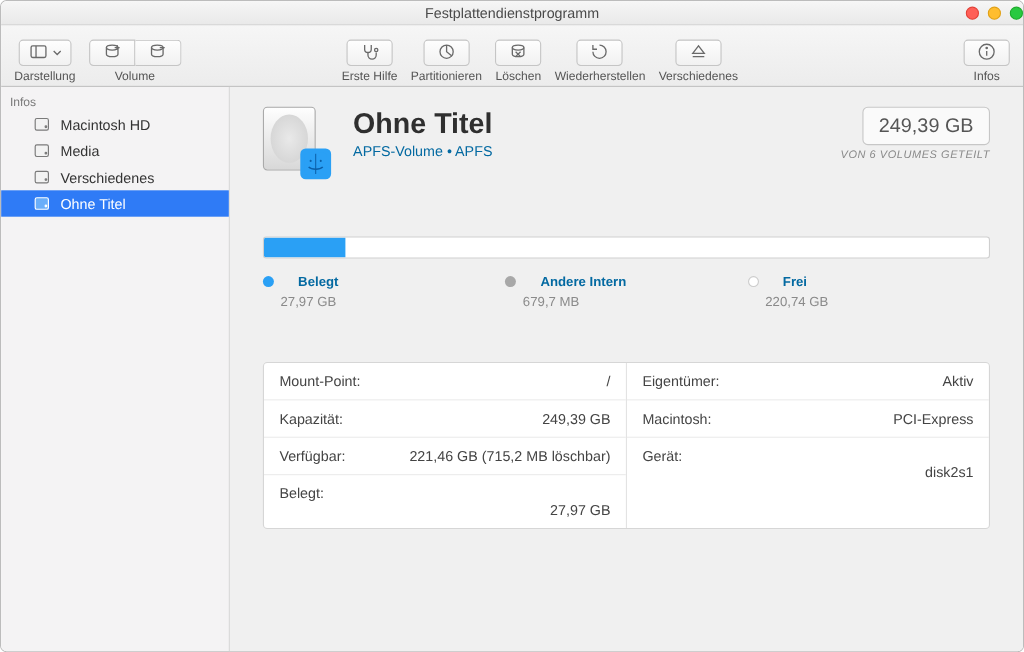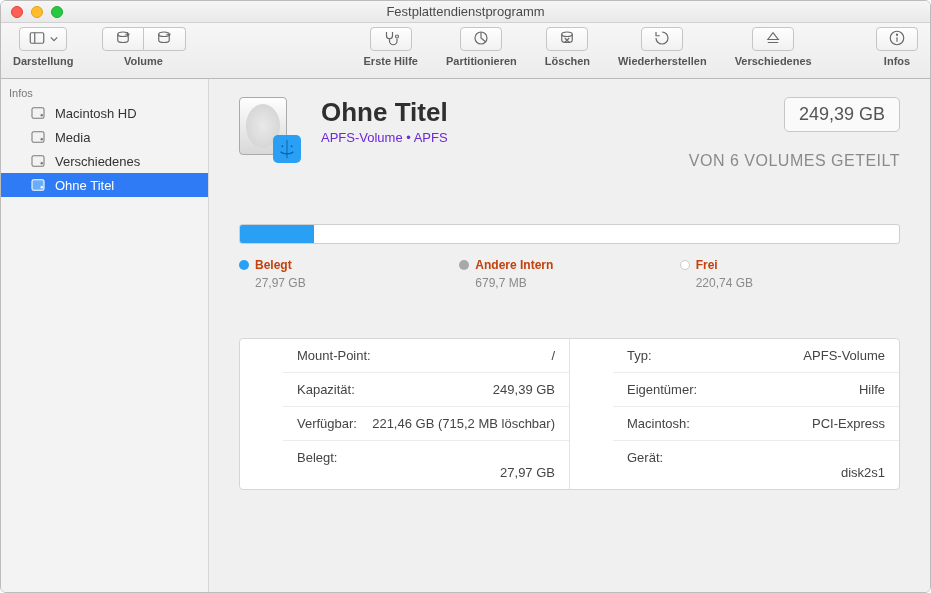--- a/index.html
+++ b/index.html
@@ -23,39 +23,39 @@
     background: #fff;
   }
   
   .titlebar {
     height: 22px;
     background: linear-gradient(#f6f6f6,#e9e9e9);
     border-bottom: 1px solid #d0d0d0;
     display: flex;
     align-items: center;
     position: relative;
+    justify-content: flex-end;
   }
   .traffic-lights { display:flex; gap:8px; padding-left:10px; }
   .tl { width:12px;height:12px;border-radius:50%; }
   .tl.red{background:#ff5f57;border:1px solid #e24238;}
   .tl.yellow{background:#ffbd2e;border:1px solid #e1a116;}
   .tl.green{background:#28c940;border:1px solid #1dad2b;}
   .title {
     position:absolute; left:0; right:0; text-align:center;
     font-size:13px; color:#4a4a4a; pointer-events:none;
   }
   
   .toolbar {
     height: 56px;
     background: linear-gradient(#f6f6f6,#ececec);
     border-bottom: 1px solid #b9b9b9;
-    display:flex; align-items:flex-start;
+    display:flex; align-items:flex-end;
     padding: 4px 8px 2px 8px;
-    gap: 20px;
-    font-weight: bold;
+    gap: 4px;
   }
   .tb-group {
     display:flex; flex-direction:column; align-items:center;
     justify-content:center; margin: 0 4px;
   }
   .tb-btn {
     min-width: 42px; height: 24px;
     background: linear-gradient(#fefefe,#f1f1f1);
     border: 1px solid #c5c5c5;
     border-radius: 4px;
@@ -121,62 +121,63 @@
   .vol-icon .finder-badge{
     position:absolute; bottom:-2px; right:2px; width:28px;height:28px;
     background:#2aa0f5; border-radius:5px; display:flex;align-items:center;justify-content:center;
   }
   .vol-icon .finder-badge svg{width:22px;height:22px;}
   .vol-title-block { flex:1; }
   .vol-title {
     font-size:26px; font-weight:600; color:#2f2f2f;
   }
   .vol-sub {
-    font-size:13px; color:#6d28d9; margin-top:2px;
+    font-size:13px; color:#0369a1; margin-top:2px;
   }
   .cap-box {
     text-align:right;
   }
   .cap-badge {
     display:inline-block;
     border:1px solid #c7c7c7; border-radius:5px;
     background:#fafafa;
     padding: 6px 14px;
     font-size:18px; color:#555;
   }
   .cap-sub {
-    font-size:16px; color:#8a8a8a; letter-spacing:0.5px;
-    margin-top:20px;
+    font-size:10px; color:#8a8a8a; letter-spacing:0.5px;
+    margin-top:4px;
+    font-style:italic;
   }
   
   .usage {
     margin-top: 54px;
   }
   .usage-bar {
     height:20px; border:1px solid #cfcfcf; border-radius:3px;
     background:#fff; position:relative; overflow:hidden;
   }
   .usage-seg { position:absolute; top:0;bottom:0; }
   .usage-seg.used { left:0; background:#2aa0f5; }
   .usage-legend {
     display:flex; margin-top:14px;
   }
   .legend-item {
     flex:1; display:flex; flex-direction:column;
   }
-  .legend-label { font-size:12px; color:#c2410c; font-weight:600; display:flex; align-items:center; gap:6px; }
+  .legend-label { font-size:12px; color:#0369a1; font-weight:600; display:flex; align-items:center; gap:22px; }
   .legend-dot { width:10px;height:10px;border-radius:50%; flex-shrink:0;}
   .legend-val { font-size:12px; color:#8a8a8a; margin-top:4px; margin-left:16px; }
   
   .detail-table {
     display:flex; margin-top:48px;
     border:1px solid #d6d6d6; border-radius:4px;
     background:#fff;
   }
-  .detail-col { flex:1;padding-left:43px; }
+  .detail-col { flex:1; }
   .detail-col:first-child { border-right:1px solid #e3e3e3; }
   .detail-row {
     display:flex; justify-content:space-between;
     padding: 9px 14px;
     border-bottom:1px solid #ececec;
     font-size:13px;
   }
   .detail-row:last-child{border-bottom:none;flex-direction:column;}
   .detail-key { color:#444; }
   .detail-val { color:#444; text-align:right; }
@@ -434,26 +435,22 @@
               <span class="detail-key">Verfügbar:</span>
               <span class="detail-val">221,46 GB (715,2 MB löschbar)</span>
             </div>
           <div class="detail-row">
               <span class="detail-key">Belegt:</span>
               <span class="detail-val">27,97 GB</span>
             </div>
         </div>
         <div class="detail-col">
           <div class="detail-row">
-              <span class="detail-key">Typ:</span>
-              <span class="detail-val">APFS-Volume</span>
-            </div>
-          <div class="detail-row">
               <span class="detail-key">Eigentümer:</span>
-              <span class="detail-val">Hilfe</span>
+              <span class="detail-val">Aktiv</span>
             </div>
           <div class="detail-row">
               <span class="detail-key">Macintosh:</span>
               <span class="detail-val">PCI-Express</span>
             </div>
           <div class="detail-row">
               <span class="detail-key">Gerät:</span>
               <span class="detail-val">disk2s1</span>
             </div>
         </div>

